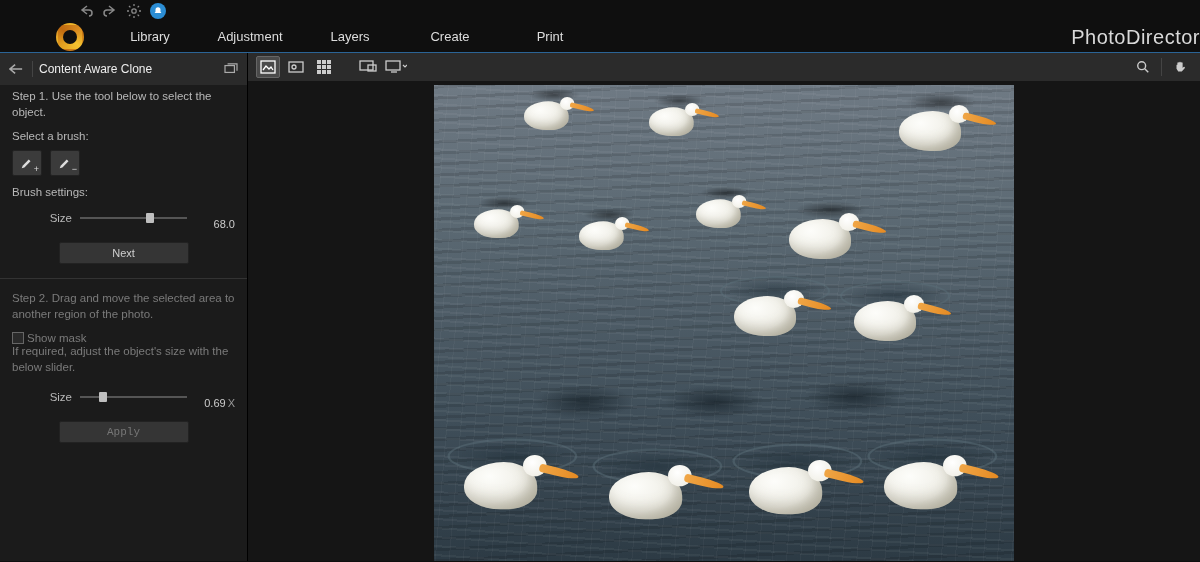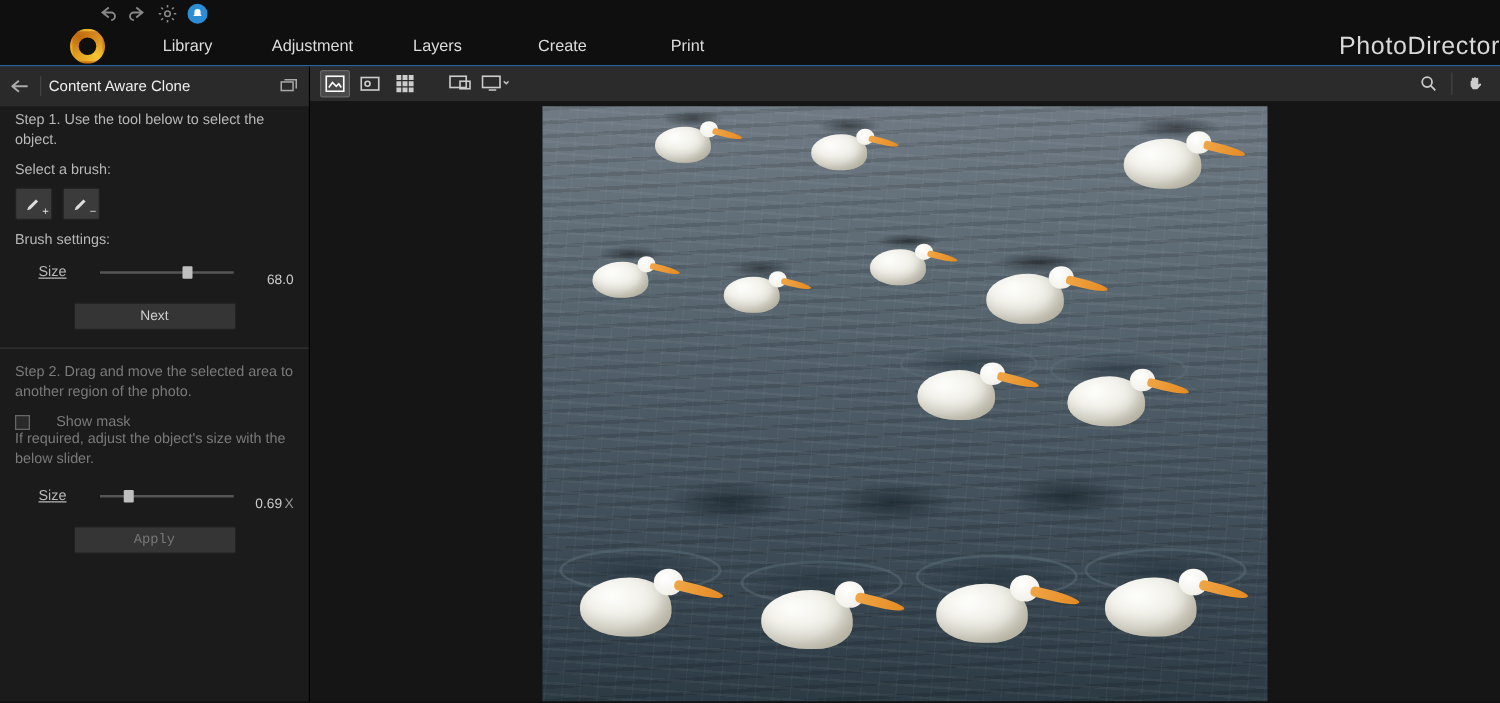--- a/index.html
+++ b/index.html
@@ -34,34 +34,34 @@
 
 .panel-body { padding:4px 12px; font-size:11.5px; color:#b8b8b8; }
 .step-text { margin-bottom:10px; line-height:1.35; }
 .label { margin-bottom:8px; }
 .brush-row { display:flex; gap:8px; margin-bottom:10px; }
 .brush { width:30px; height:26px; background:#3b3b3b; border:1px solid #222; border-radius:2px; display:flex; align-items:center; justify-content:center; cursor:pointer; position:relative; }
 .brush svg { width:14px; height:14px; }
 .brush .pm { position:absolute; bottom:1px; right:2px; font-size:9px; color:#ddd; line-height:1; }
 
 .slider-row { display:flex; align-items:center; gap:8px; margin-bottom:12px; }
-.slider-label { width:60px; text-align:center; color:#b8b8b8;text-decoration:underline; }
+.slider-label { width:60px; text-align:right; color:#b8b8b8; }
 .slider { flex:1; position:relative; height:14px; }
 .track { position:absolute; top:6px; left:0; right:0; height:2px; background:#555; }
 .thumb { position:absolute; top:2px; width:8px; height:10px; background:#bfbfbf; border-radius:1px; cursor:pointer; }
 .slider-val { width:40px; text-align:right; color:#ccc; font-size:11px;margin-top:12px; }
 .unit { color:#999; font-size:11px; margin-left:2px; }
 
 .btn { display:block; width:130px; height:22px; margin:0 auto 14px; background:#353535; border:1px solid #222; color:#cfcfcf; font-size:11px; text-align:center; line-height:20px; border-radius:2px; cursor:pointer; }
 .btn.disabled { color:#777; cursor:default;font-family:Liberation Mono, monospace; }
 
 .sep { height:1px; background:#333; margin:6px -12px 12px; }
 
 .dim { color:#7a7a7a; }
-.chk { display:flex; align-items:center; gap:21px; margin:0 0; }
+.chk { display:flex; align-items:center; gap:3px; margin:0 0; }
 .chkbox { width:12px; height:12px; border:1px solid #666; background:#2a2a2a; }
 
 
 .canvas-area { flex:1; background:#151515; display:flex; flex-direction:column; }
 .toolbar { height:28px; background:#2b2b2b; display:flex; align-items:center; padding:0 8px; gap:4px; }
 .tbtn { width:24px; height:22px; display:flex; align-items:center; justify-content:center; color:#ddd; cursor:pointer; border-radius:2px; }
 .tbtn.active { background:#4a4a4a; border:1px solid #666; }
 .tgap { width:12px; }
 .spacer { flex:1; }
 .tsep { width:1px; height:18px; background:#444; margin:0 2px; }

